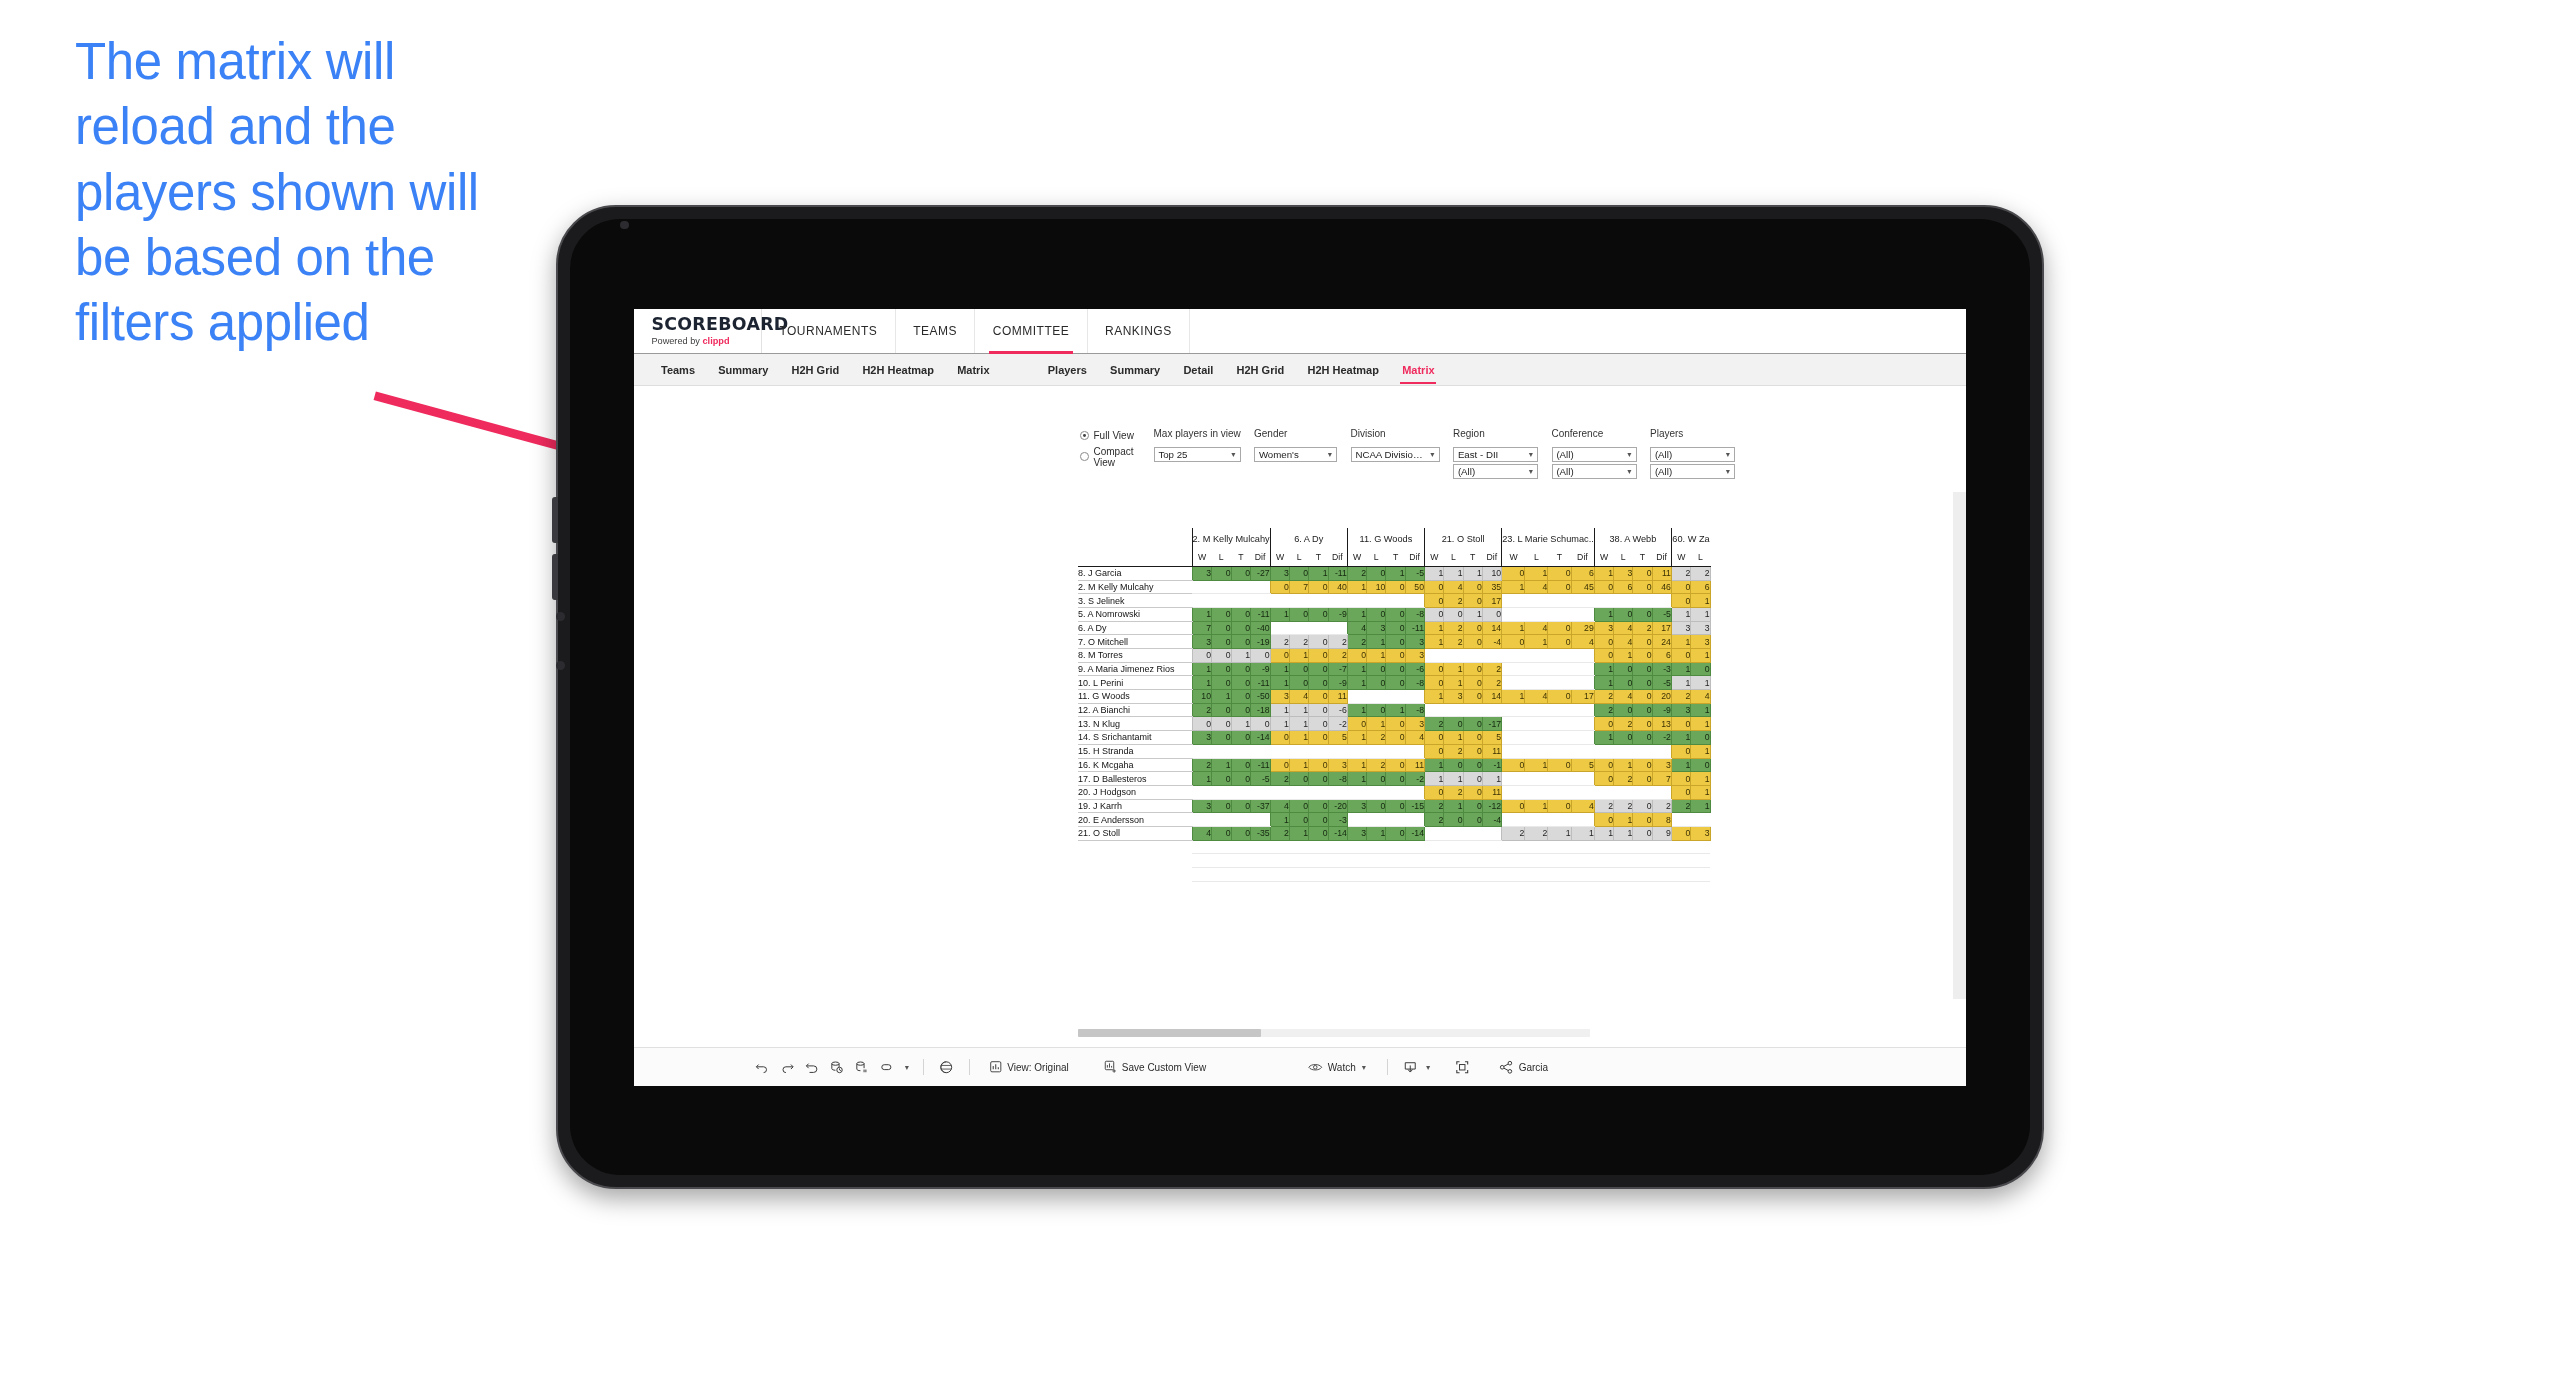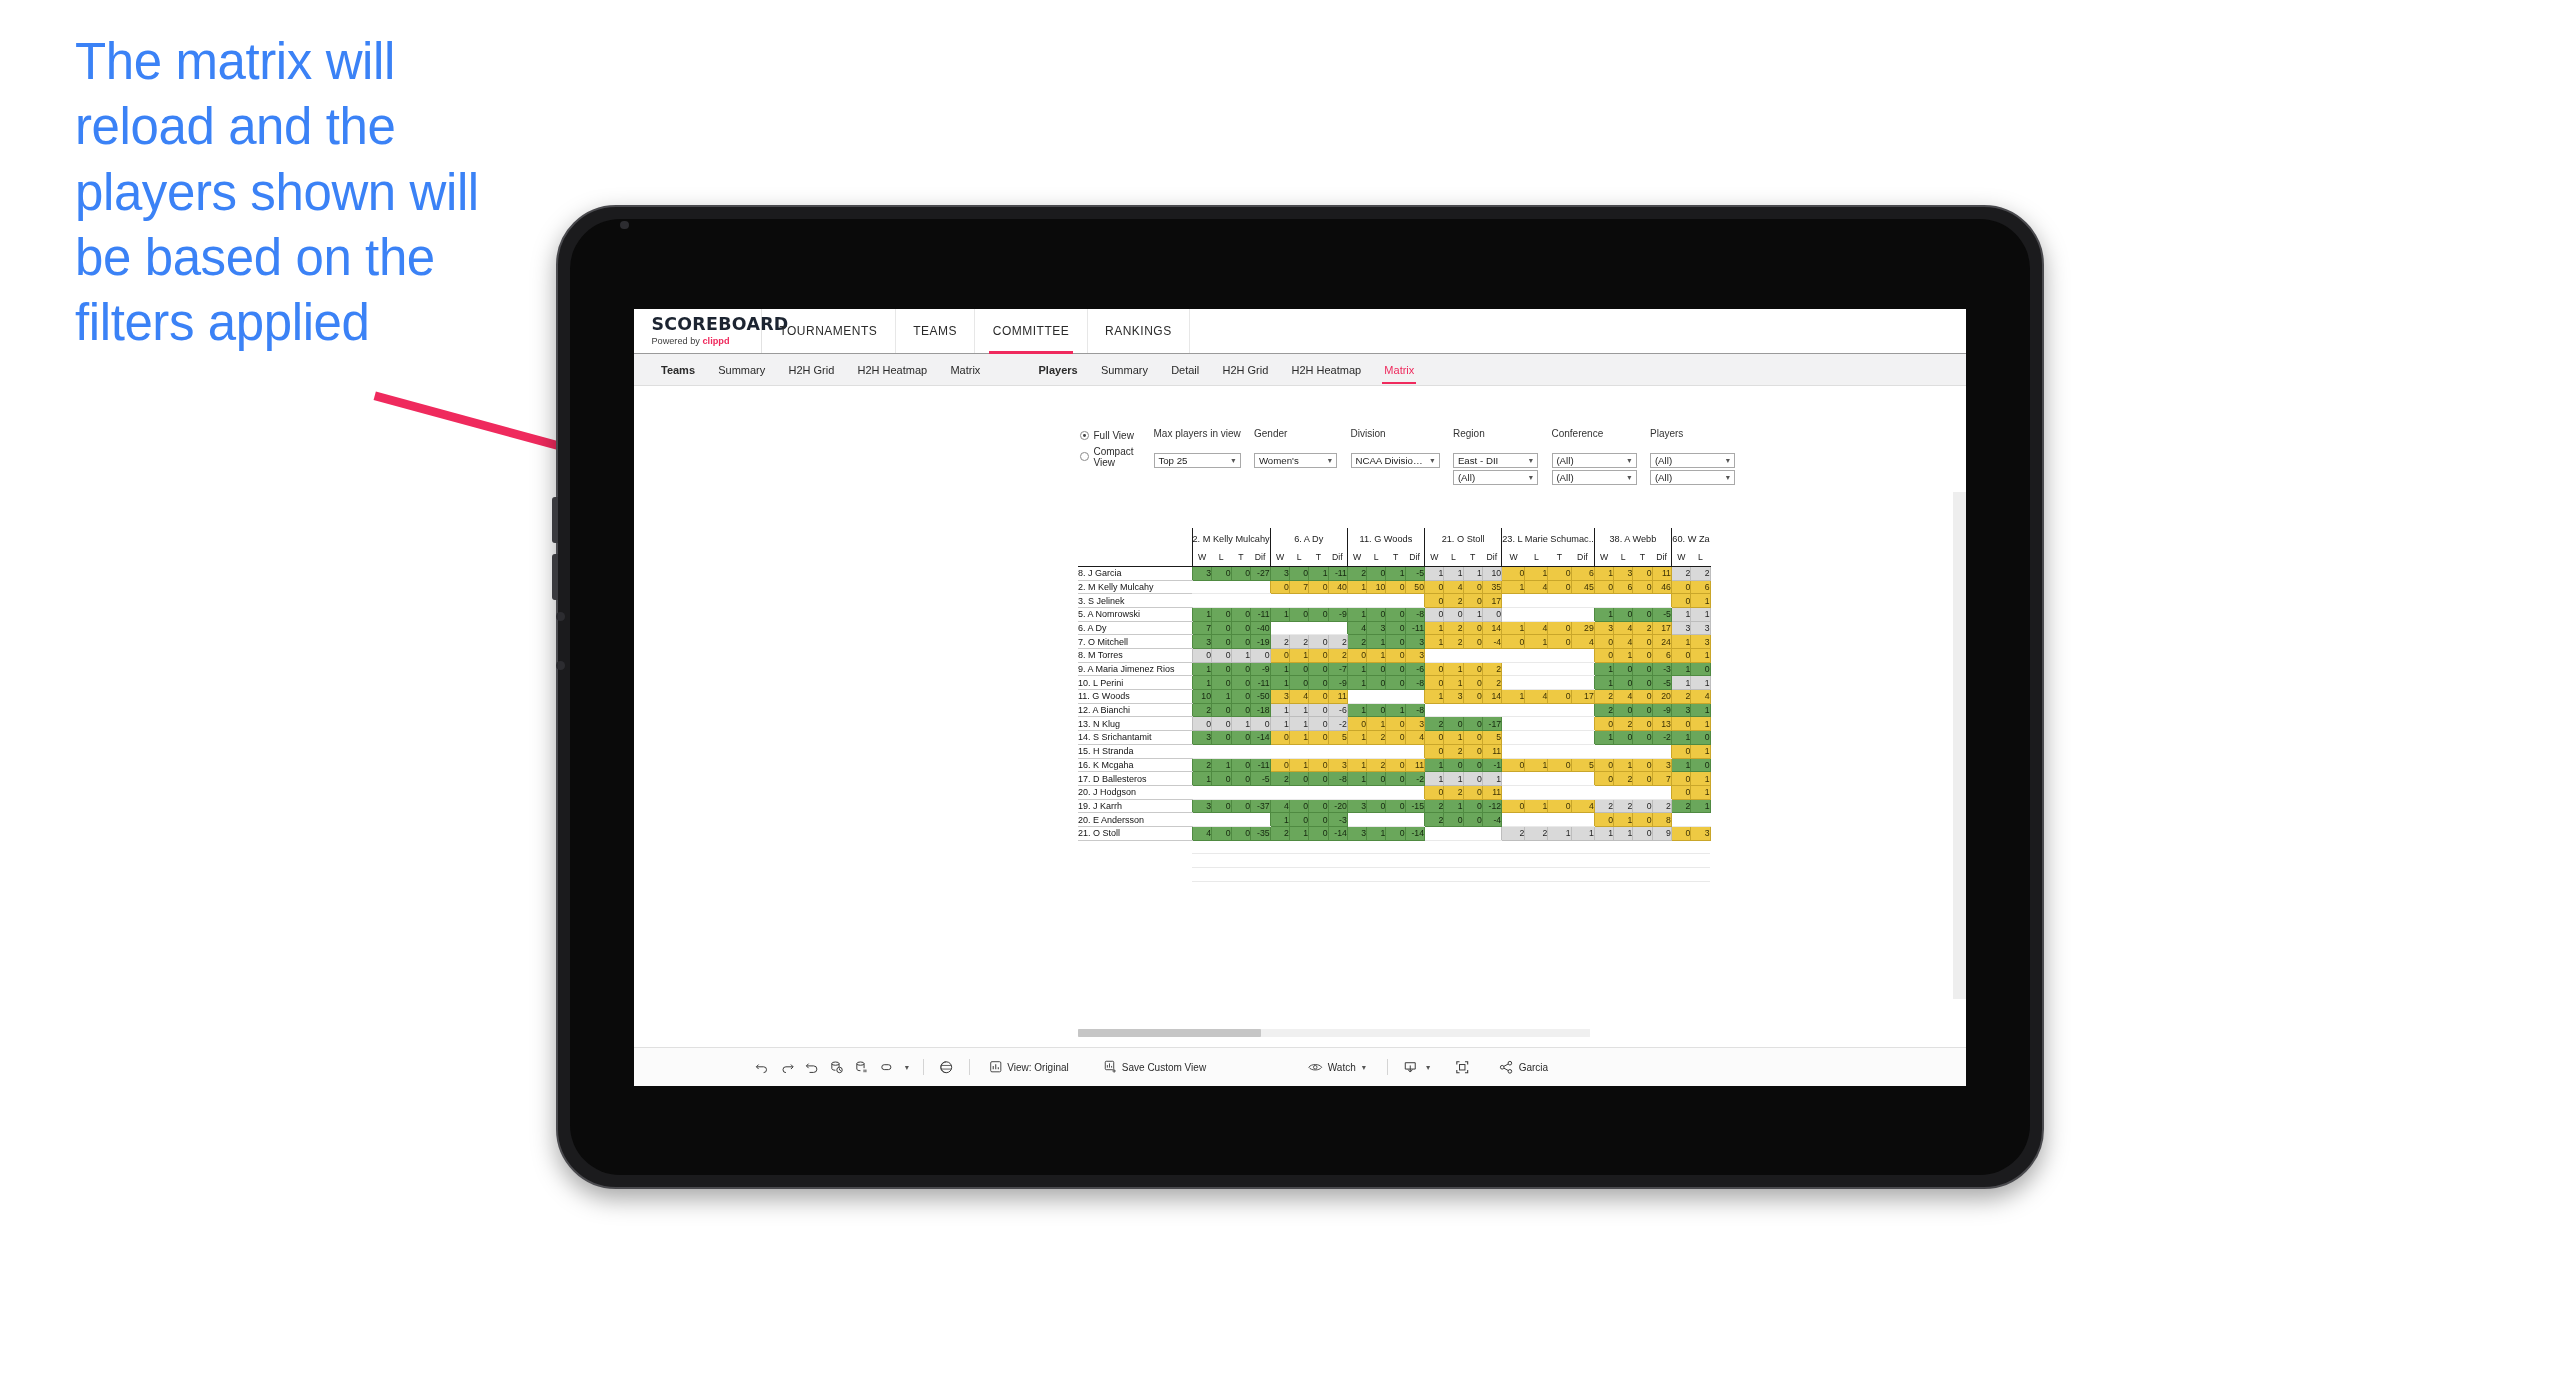--- a/index.html
+++ b/index.html
@@ -56,21 +56,21 @@
                  color:#2a2a2a; letter-spacing:0.5px; position:relative;
                  border-right:1px solid #e7e7e7; cursor:pointer; }
   .topnav-item.active::after { content:""; position:absolute; left:13.5px; right:13.5px; bottom:-1px;
                                height:2.9px; background:#ef2a5d; }
 
   
   #subbar { height:32px; background:#f2f2f3; display:flex; align-items:center;
             border-bottom:1px solid #dedede; padding-left:15.4px; }
   .subgroup { display:flex; align-items:center; background:#f2f2f3; height:100%; }
   .subnav-item { font-size:11px; color:#2a2a2a; padding:0 11.6px; line-height:32px;
-                 position:relative; cursor:pointer; white-space:nowrap; }
+                 position:relative; cursor:pointer; white-space:nowrap;font-weight:bold; }
   .subnav-item.bold { font-weight:700; }
   .subnav-item.active { color:#ef2a5d; }
   .subnav-item.active::after { content:""; position:absolute; left:9.7px; right:9.7px;
                                bottom:1.9px; height:1.9px; background:#ef2a5d; }
   .subgap { width:35px; }
 
   
   #workbook { position:relative; height:700px; background:#fff; }
   #viz { position:absolute; left:0; top:0; right:0; bottom:39px; background:#fff; overflow:hidden; }
 
@@ -79,21 +79,21 @@
              font-size:10px; color:#333; }
   .radio-col { width:60px; padding-top:1.9px; }
   .radio-row { display:flex; align-items:center; gap:4.8px; margin-bottom:4.8px; cursor:pointer; }
   .radio { width:8.7px; height:8.7px; border-radius:50%; border:1px solid #8a8a8a; background:#fff;
            display:inline-block; position:relative; flex:none; }
   .radio.on::after { content:""; position:absolute; left:1.9px; top:1.9px; width:2.9px; height:2.9px;
                      border-radius:50%; background:#444; }
   .radio-label { font-size:10px; color:#2c2c2c; }
 
   .fcol { margin-left:13.5px; }
-  .flabel { font-size:10px; color:#333; margin-bottom:14px; white-space:nowrap; }
+  .flabel { font-size:10px; color:#333; margin-bottom:8px; white-space:nowrap; }
   .fselect { height:14.5px; border:1px solid #a9a9a9; background:#fff; display:flex;
              align-items:center; justify-content:space-between; padding:0 2.9px 0 3.9px;
              font-size:9.7px; color:#1d1d1d; margin-bottom:2.9px; cursor:pointer; }
   .fselect .cap { white-space:nowrap; overflow:hidden; text-overflow:ellipsis; }
   .caret { font-size:6.8px; color:#555; margin-left:3.9px; }
 
   
   #matrix { position:absolute; left:444px; top:118px; font-size:8.7px; color:#1a1a1a;margin-top:24px; }
   table.mx { border-collapse:collapse; table-layout:fixed; }
   table.mx td, table.mx th { padding:0; margin:0; }

